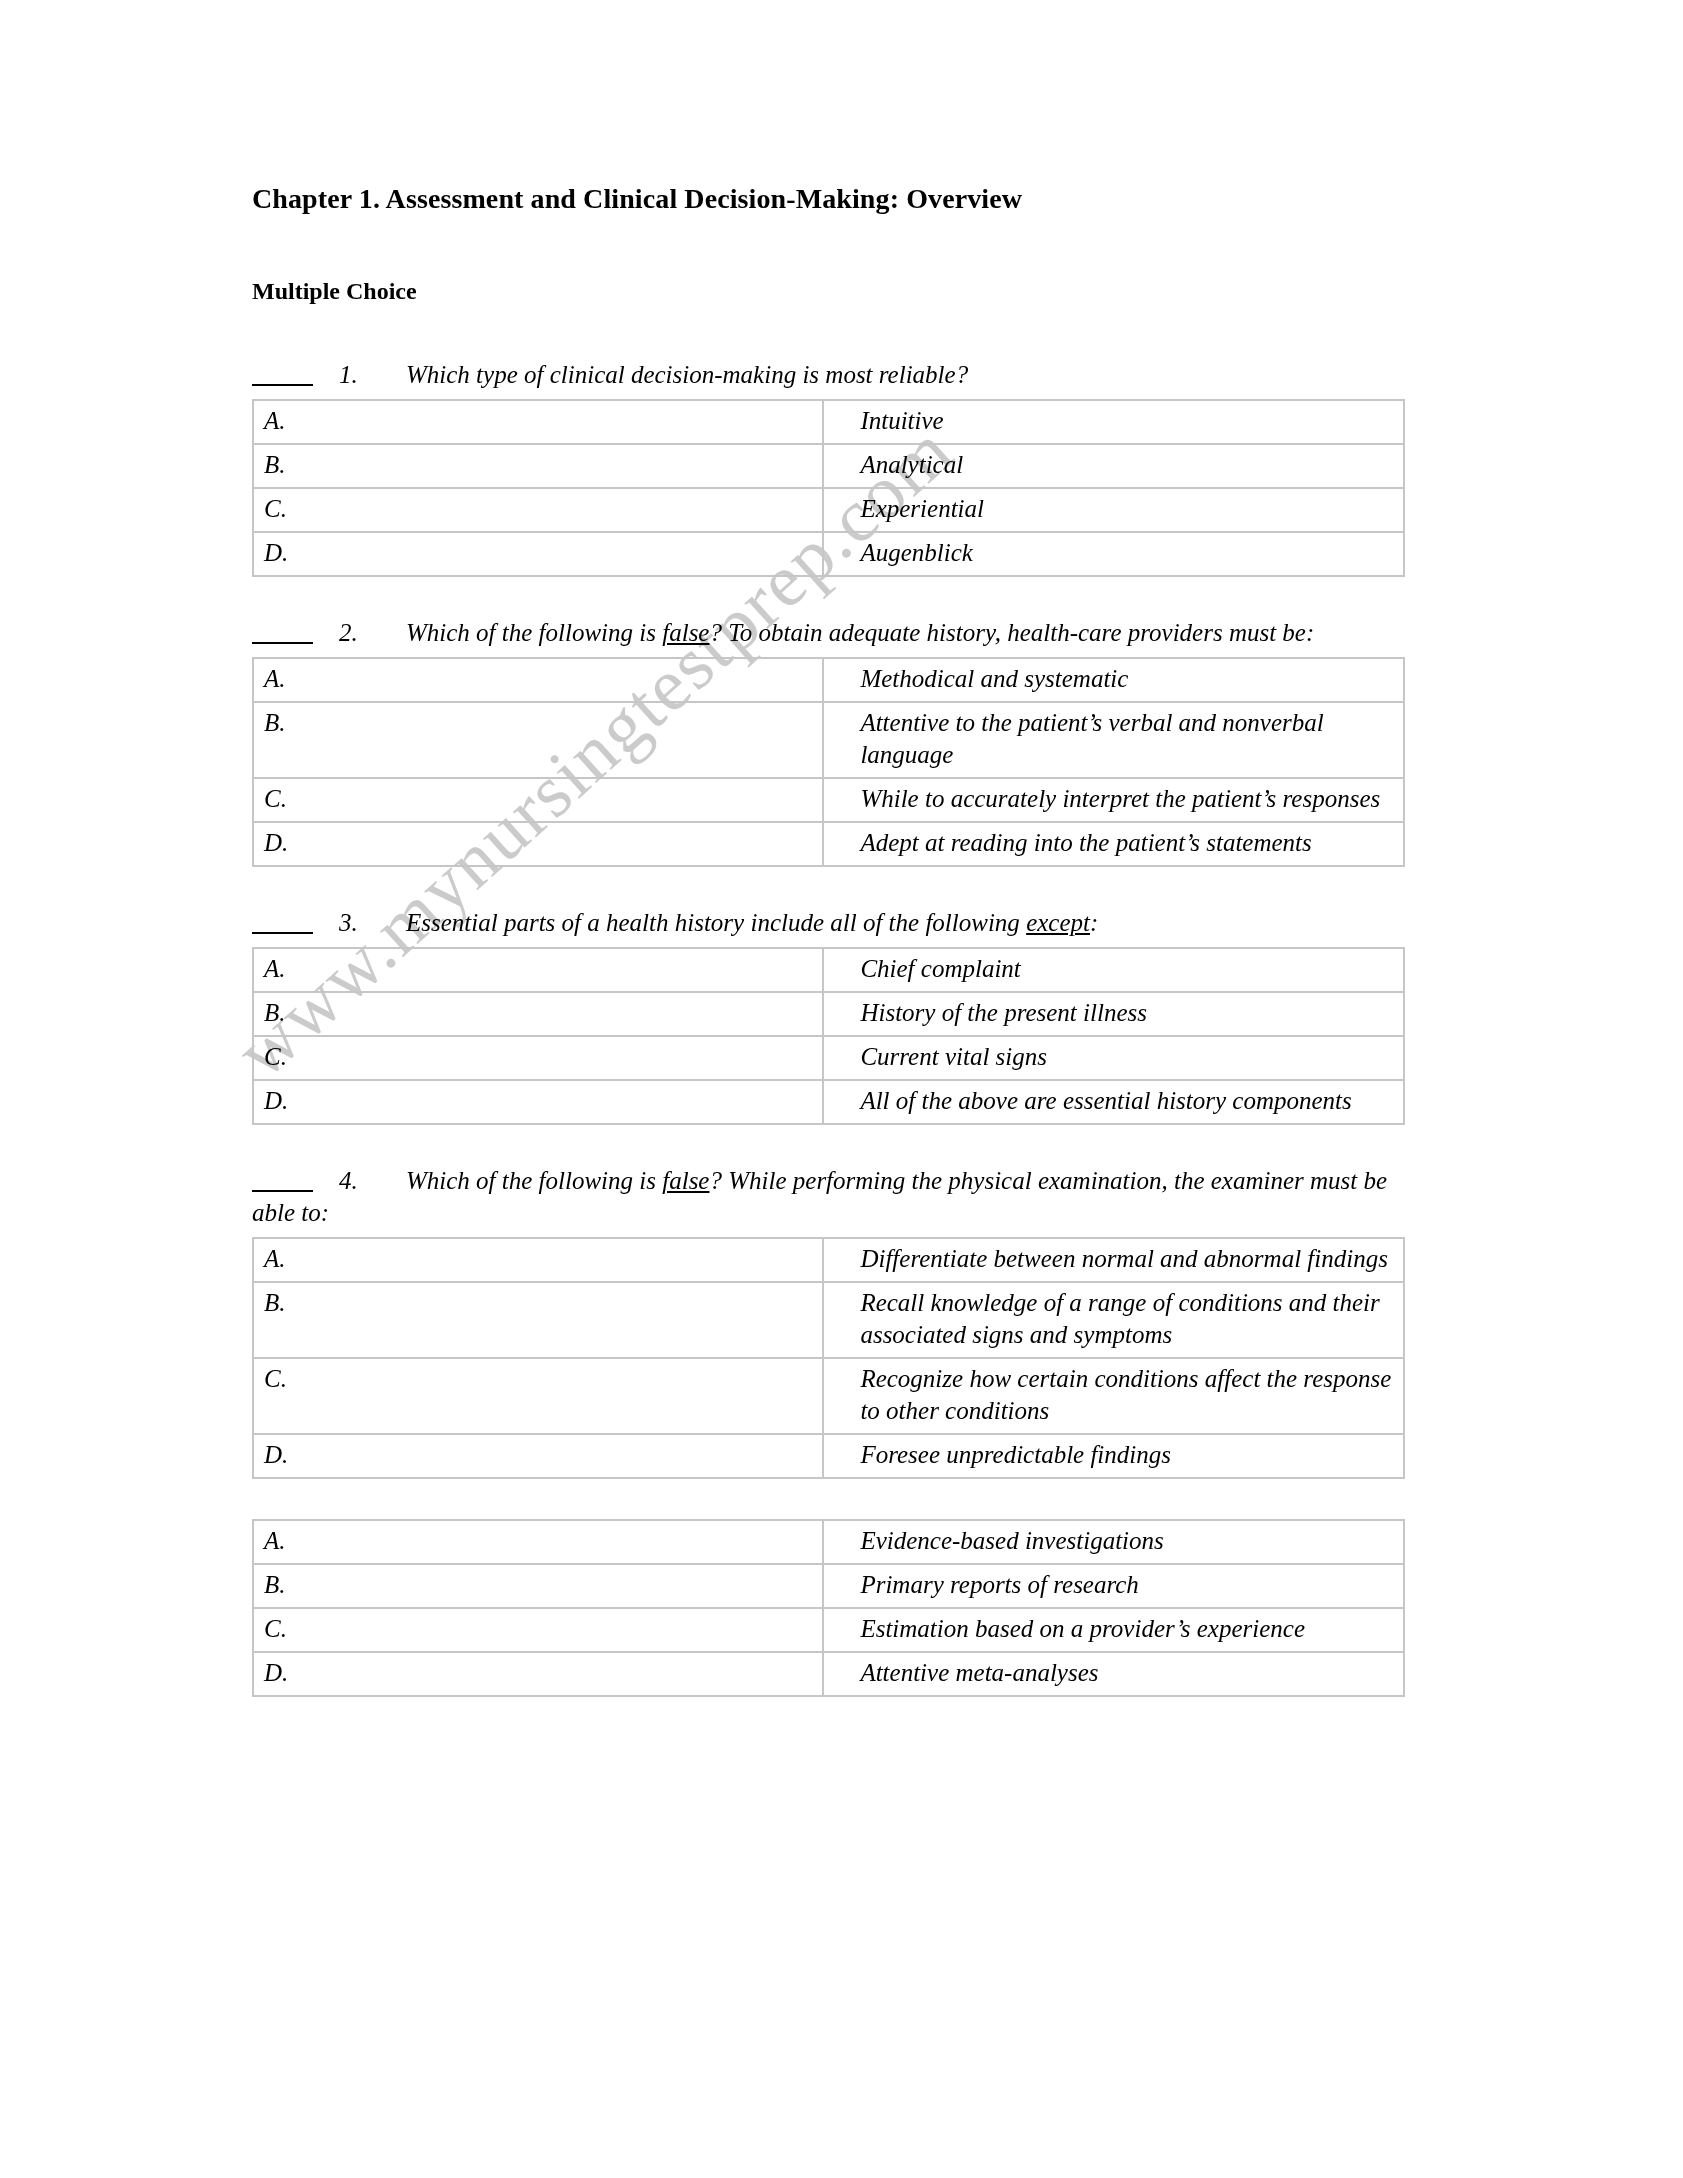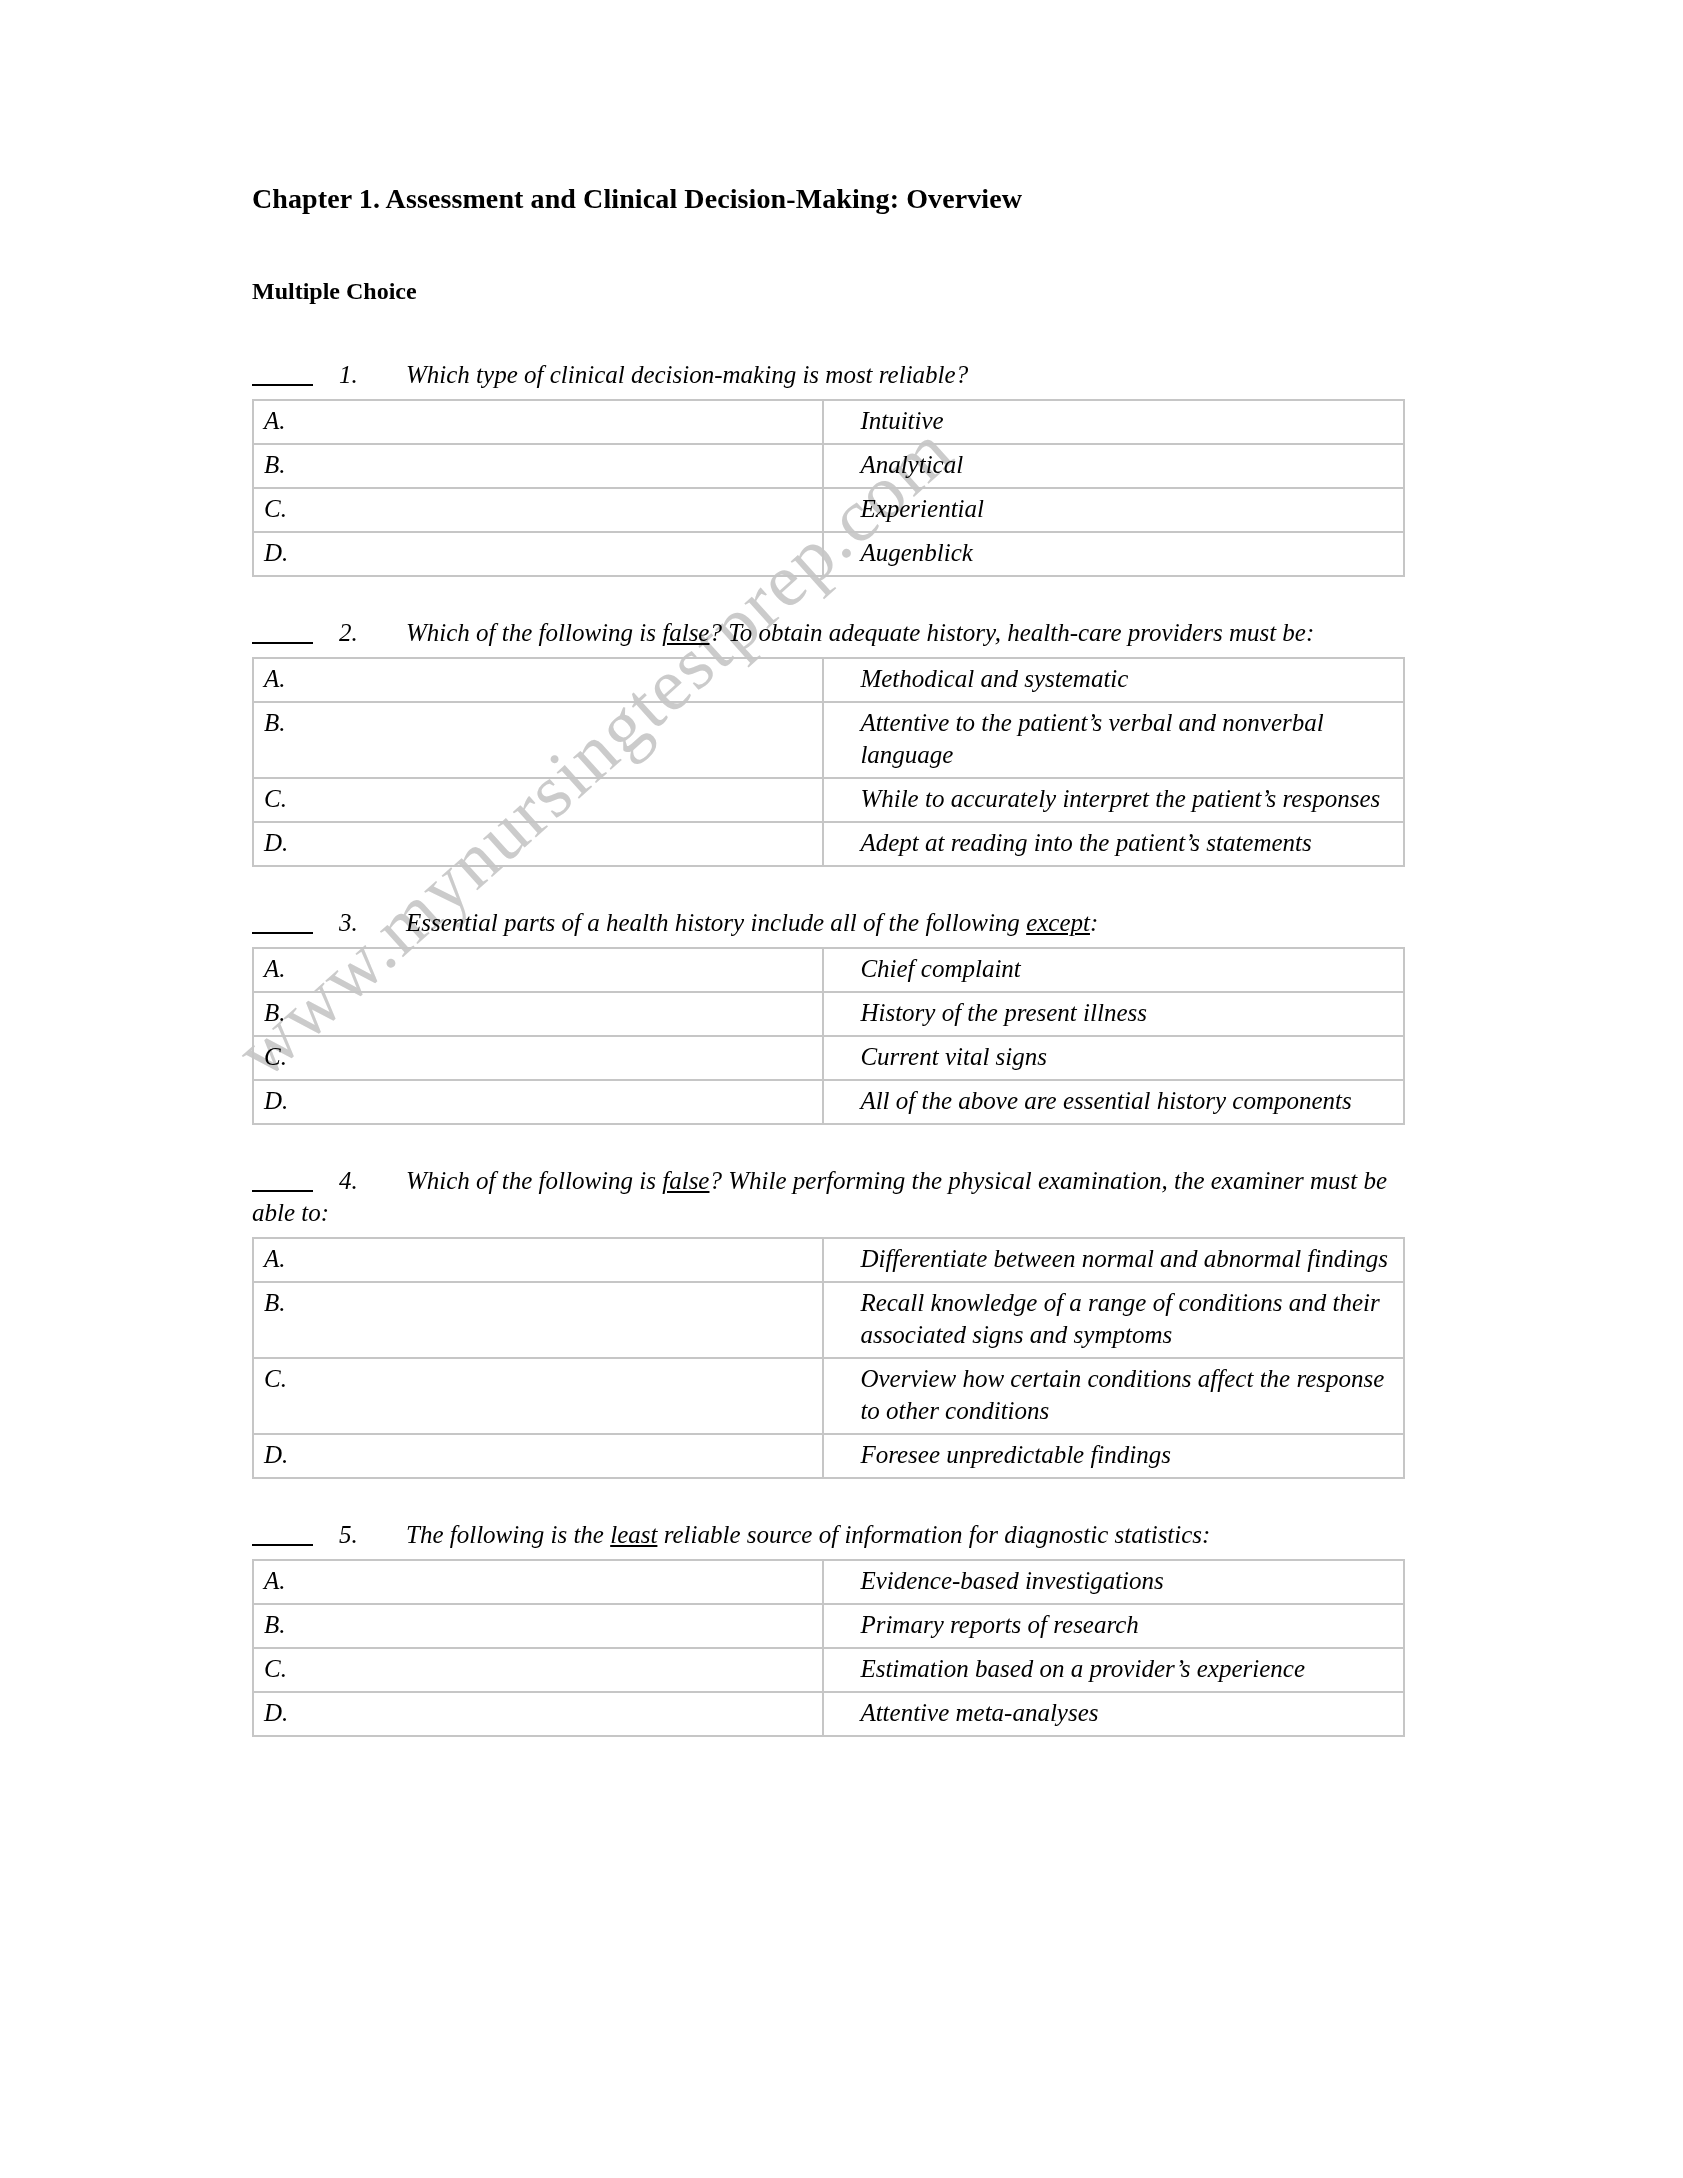--- a/index.html
+++ b/index.html
@@ -230,32 +230,31 @@
               <tr>
                 <td class="letter">A.</td>
                 <td class="answer">Differentiate between normal and abnormal findings</td>
               </tr>
               <tr>
                 <td class="letter">B.</td>
                 <td class="answer">Recall knowledge of a range of conditions and their associated signs and symptoms</td>
               </tr>
               <tr>
                 <td class="letter">C.</td>
-                <td class="answer">Overview how certain conditions affect the response to other conditions</td>
+                <td class="answer">Recognize how certain conditions affect the response to other conditions</td>
               </tr>
               <tr>
                 <td class="letter">D.</td>
                 <td class="answer">Foresee unpredictable findings</td>
               </tr>
             </tbody>
           </table>
           <div class="spacer-sm"></div>
         </div>
         <div class="question-block">
-          <p class="question-line"><span class="q-blank"></span><span class="q-num">5.</span><span class="q-text"><span>The following is the </span><u>least</u><span> reliable source of information for diagnostic statistics:</span></span></p>
           <table class="answers">
             <tbody>
               <tr>
                 <td class="letter">A.</td>
                 <td class="answer">Evidence-based investigations</td>
               </tr>
               <tr>
                 <td class="letter">B.</td>
                 <td class="answer">Primary reports of research</td>
               </tr>

